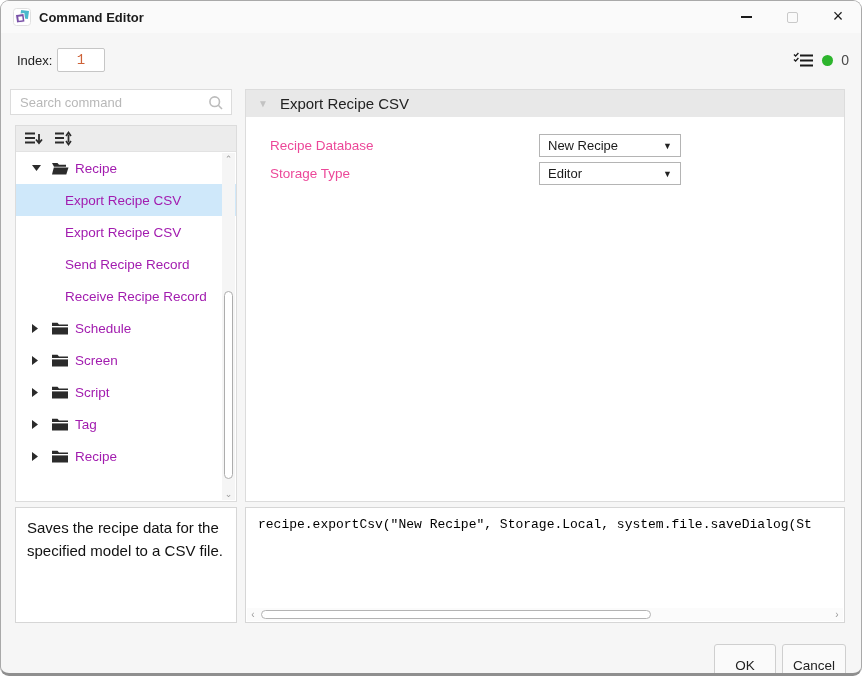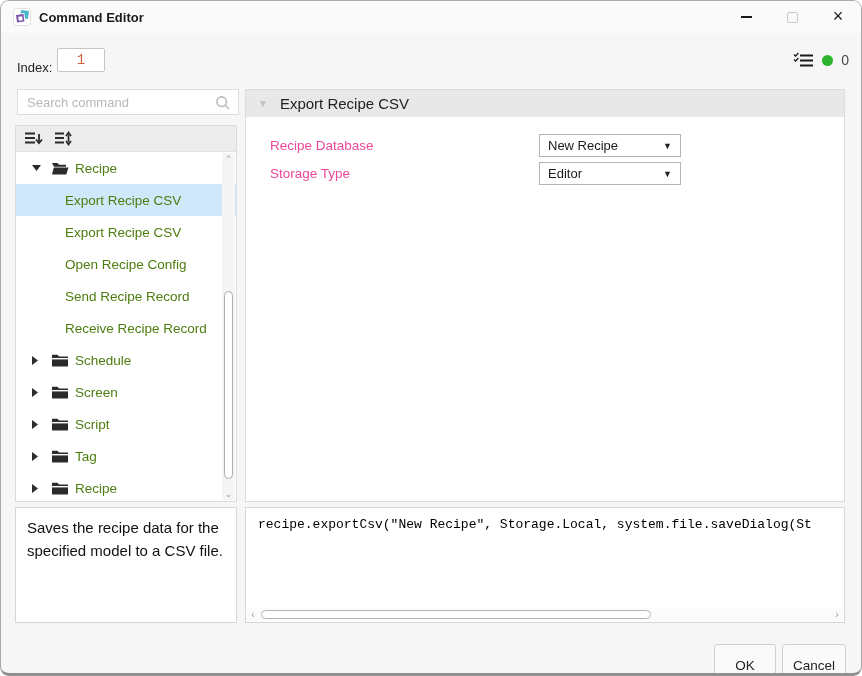--- a/index.html
+++ b/index.html
@@ -13,39 +13,39 @@
   .app-icon { position:absolute; left:12px; top:7px; width:18px; height:18px; }
   .title { position:absolute; left:38px; top:9px; font-size:13px; color:#1b1b1b;font-weight:bold; }
   .winbtn { position:absolute; top:0; width:46px; height:32px; display:flex; align-items:center; justify-content:center; cursor:default; }
   .btn-min { right:92px; }
   .btn-max { right:46px; }
   .btn-close { right:0; }
   .min-glyph { width:11px; height:1.5px; background:#1a1a1a; }
   .max-glyph { width:11px; height:11px; border:1.5px solid #c9c9c9; border-radius:2px; }
   .close-glyph { font-size:18px; color:#1a1a1a; line-height:1; margin-top:-2px; }
   
-  .index-label { position:absolute; left:16px; top:52px; font-size:13px; color:#222;margin-top:7px; }
+  .index-label { position:absolute; left:16px; top:52px; font-size:13px; color:#222; }
   .index-input {
     position:absolute; left:56px; top:47px; width:48px; height:24px;
     background:#fff; border:1px solid #c6c6c6; border-radius:2px; text-align:center;
     font-family:"Liberation Mono",monospace; font-size:14px; color:#cd6137; outline:none;
   }
   .status-cluster { position:absolute; right:12px; top:49px; height:20px; display:flex; align-items:center; gap:8px; }
   .status-dot { width:11px; height:11px; border-radius:50%; background:#2db52d; }
   .status-count { font-size:14px; color:#4a4a4a; }
   
-  .searchbox { position:absolute; left:16px; top:88px; width:222px; height:26px; background:#fff; border:1px solid #dcdcdc; }
+  .searchbox { position:absolute; left:9px; top:88px; width:222px; height:26px; background:#fff; border:1px solid #dcdcdc; }
   .searchbox input { position:absolute; left:0; top:0; width:100%; height:100%; border:none; outline:none; padding:0 28px 0 9px; font-family:"Liberation Sans",sans-serif; font-size:13px; color:#333; background:transparent; }
   .searchbox input::placeholder { color:#b8b8b8; }
   .search-ic { position:absolute; right:7px; top:5px; }
   .treebox { position:absolute; left:14px; top:124px; width:222px; height:377px; background:#fff; border:1px solid #dcdcdc; }
   .tree-toolbar { position:absolute; left:0; top:0; right:0; height:26px; background:#ececec; border-bottom:1px solid #e2e2e2; display:flex; align-items:center; gap:12px; padding-left:9px; }
   .tbtn { width:18px; height:15px; display:flex; align-items:center; justify-content:center; }
   .tree-rows { position:absolute; left:0; top:26px; right:0; bottom:0; overflow:hidden; }
-  .trow { position:relative; height:32px; display:flex; align-items:center; font-size:13.5px; color:#4d7c0f; cursor:default; }
+  .trow { position:relative; height:32px; display:flex; align-items:center; font-size:13.5px; color:#a21caf; cursor:default; }
   .trow.sel { background:#cfe8fa; }
   .twisty { position:absolute; left:16px; width:9px; display:flex; }
   .folder-ic { position:absolute; left:36px; display:flex; }
   .t-label { position:absolute; left:59px; white-space:nowrap; }
   .t-label.child { left:49px; }
   
   .vscroll { position:absolute; right:1px; top:27px; bottom:1px; width:13px; background:#f5f5f5; }
   .vscroll .arr { position:absolute; left:0; width:13px; height:12px; color:#9a9a9a; font-size:9px; text-align:center; line-height:12px; }
   .vscroll .arr.up { top:0; }
   .vscroll .arr.dn { bottom:0; }
@@ -159,23 +159,20 @@
         <span class="t-label">Recipe</span>
       </div>
 
       <div class="trow sel">
           <span class="t-label child">Export Recipe CSV</span>
         </div>
       <div class="trow">
           <span class="t-label child">Export Recipe CSV</span>
         </div>
       <div class="trow">
-          <span class="t-label child">Open Recipe Config</span>
-        </div>
-      <div class="trow">
           <span class="t-label child">Send Recipe Record</span>
         </div>
       <div class="trow">
           <span class="t-label child">Receive Recipe Record</span>
         </div>
 
       <div class="trow">
         <span class="twisty">
             <svg width="6" height="9" viewBox="0 0 6 9">
               <polygon points="0,0 6,4.5 0,9" fill="#2b2b2b"></polygon>

